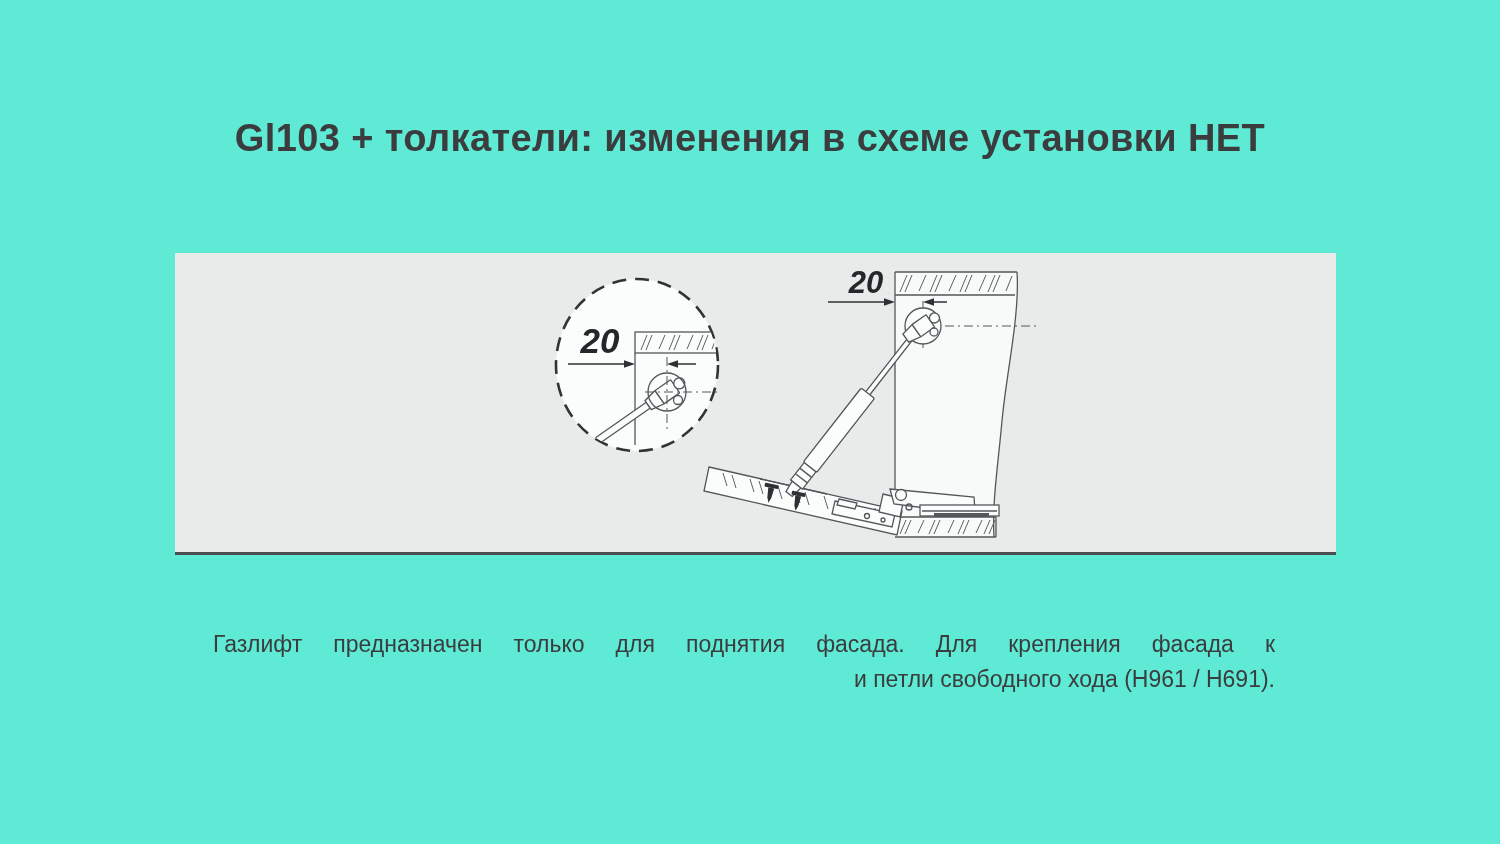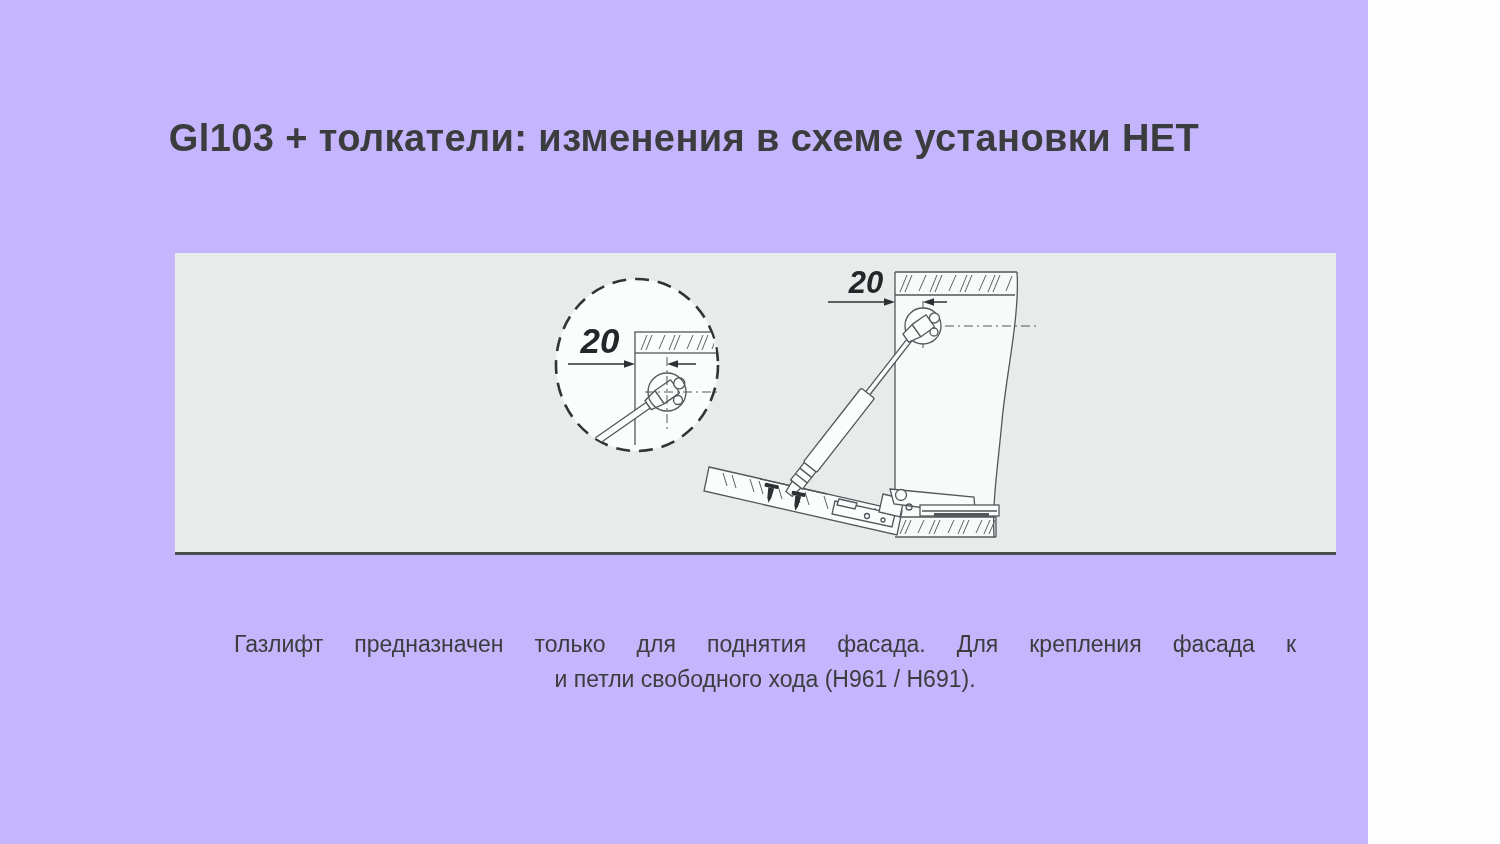--- a/index.html
+++ b/index.html
@@ -1,37 +1,37 @@
 <!DOCTYPE html>
 <html><head>
 <meta charset="utf-8">
 <style>
   * { margin:0; padding:0; box-sizing:border-box; }
   html,body { width:1500px; height:844px; background:#fefefe; overflow:hidden;
               font-family:"Liberation Sans", sans-serif; }
-  .slide { position:relative; width:1368px; height:844px; background:#c4b5fd; }
+  .slide { position:relative; width:1500px; height:844px; background:#5eead4; }
 
   .page-title {
     position:absolute; left:0; top:116px; width:100%;
     text-align:center; font-size:38px; font-weight:700;
     letter-spacing:0.4px; color:#3b3c3e; line-height:1.2;
   }
 
   .diagram-panel {
     position:absolute; left:175px; top:253px; width:1161px; height:302px;
     background:#e9ebeb; border-bottom:3px solid #4b4d4f;padding-left:32px;
   }
   .diagram-panel svg { display:block; width:1161px; height:299px; }
 
   .body-text {
-    position:absolute; left:234px; top:627px; width:1062px;
+    position:absolute; left:213px; top:627px; width:1062px;
     font-size:23px; line-height:35px; font-weight:500; color:#3b3c3e;
   }
   .body-text .jline  { text-align:justify; text-align-last:justify; white-space:normal; }
-  .body-text .lline  { text-align:center; }
+  .body-text .lline  { text-align:right; }
 
   
   .ln      { stroke:#53565a; stroke-width:1.3; fill:none; }
   .fw      { fill:#fbfcfc; stroke:#53565a; stroke-width:1.3; }
   .fw-noln { fill:#f8f9f9; stroke:none; }
   .hatch   { stroke:#5d6064; stroke-width:1; fill:none; }
   .dimln   { stroke:#2e3033; stroke-width:1.5; fill:none; }
   .dimhd   { fill:#2e3033; stroke:none; }
   .cline   { stroke:#54575a; stroke-width:1; fill:none; stroke-dasharray:9 4 2 4; }
   .dimtext { font-family:"Liberation Sans", sans-serif; font-style:italic; font-weight:700; fill:#242629; }

